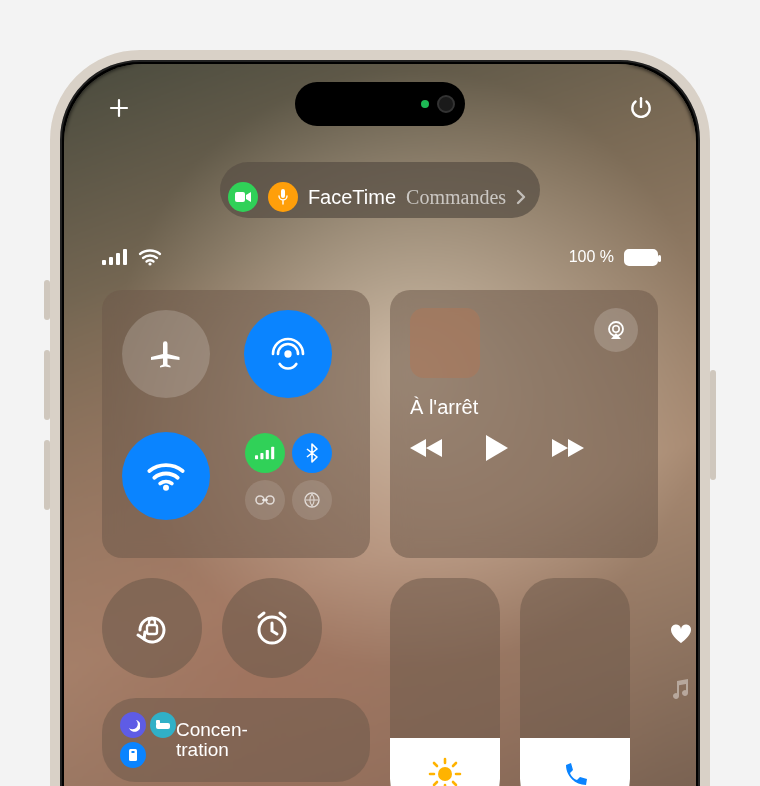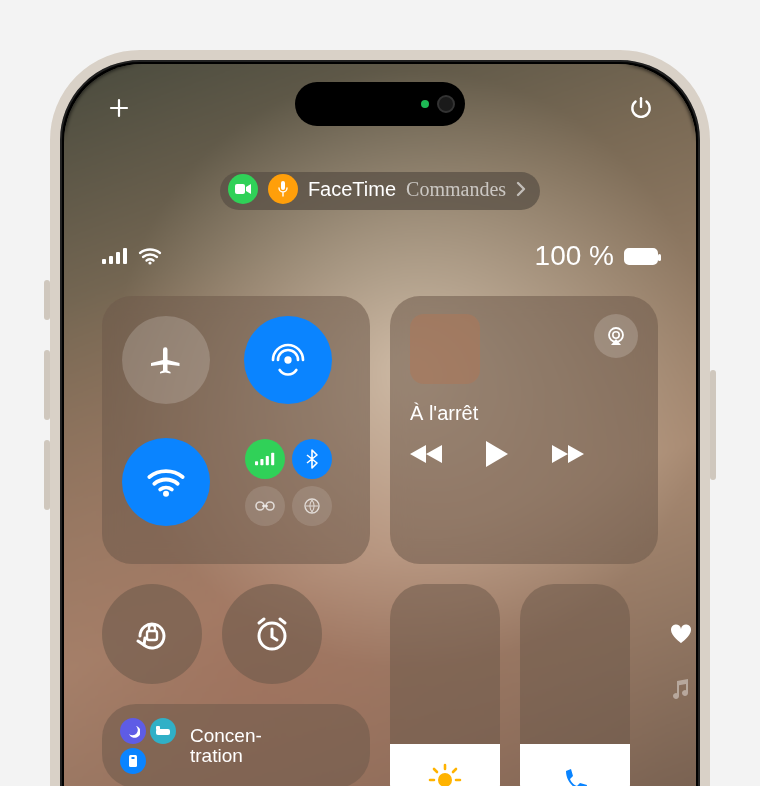--- a/index.html
+++ b/index.html
@@ -84,64 +84,64 @@
     align-items: center;
     height: 44px;
   }
   .icon-btn {
     width: 34px; height: 34px;
     display: flex; align-items: center; justify-content: center;
     color: #fff;
   }
 
   .facetime-pill {
-    margin: 42px auto 0 auto;
+    margin: 32px auto 0 auto;
     width: fit-content;
     background: rgba(90,80,70,0.75);
     border-radius: 40px;
-    padding: 2px 14px 6px 8px;
+    padding: 20px 14px 6px 8px;
     display: flex;
     align-items: center;
     gap: 10px;
     color: #fff;
     font-size: 20px;
   }
   .status-dot {
     width: 30px; height: 30px; border-radius: 50%;
     display: flex; align-items: center; justify-content: center;
   }
   .dot-green { background: #30d158; }
   .dot-orange { background: #ff9f0a; }
   .facetime-pill .muted { color: rgba(255,255,255,0.65); font-family: Liberation Serif, serif; }
   .chev { color: rgba(255,255,255,0.6); font-size: 20px; }
 
   .status-row {
     margin-top: 30px;
     display: flex;
     justify-content: space-between;
     align-items: center;
-    font-size: 28px;
+    font-size: 16px;
     font-weight: 500;
   }
   .status-left, .status-right { display: flex; align-items: center; gap: 10px; }
   .battery {
     width: 34px; height: 17px; border: 2px solid #fff; border-radius: 5px; position: relative;
     background: #fff;
   }
   .battery::after { content:""; position:absolute; right:-5px; top:4px; width:3px; height:7px; background:#fff; border-radius:2px; }
 
   .grid {
     margin-top: 24px;
     display: grid;
     grid-template-columns: 1fr 1fr;
     gap: 20px;
   }
   .tile {
     background: rgba(110,90,75,0.55);
-    border-radius: 30px;
+    border-radius: 20px;
     position: relative;
     backdrop-filter: blur(10px);
   }
   .tile-lg { aspect-ratio: 1/1; padding: 20px; }
   .conn-grid {
     display: grid;
     grid-template-columns: 1fr 1fr;
     grid-template-rows: 1fr 1fr;
     gap: 16px;
     width: 100%; height: 100%;
@@ -196,21 +196,21 @@
     width: 100px; height: 100px; border-radius: 50%;
     background: rgba(110,90,75,0.6);
     display: flex; align-items: center; justify-content: center;
     color: #fff;
   }
 
   .focus-tile {
     background: rgba(110,90,75,0.55);
     border-radius: 34px;
     padding: 14px 18px;
-    display: flex; align-items: center; gap: 14px;
+    display: flex; align-items: center; gap: 0;
     color: #fff;
   }
   .focus-icons {
     display: grid;
     grid-template-columns: 1fr 1fr;
     grid-template-rows: 1fr 1fr;
     gap: 3px;
     width: 56px; height: 56px;
   }
   .mini {

